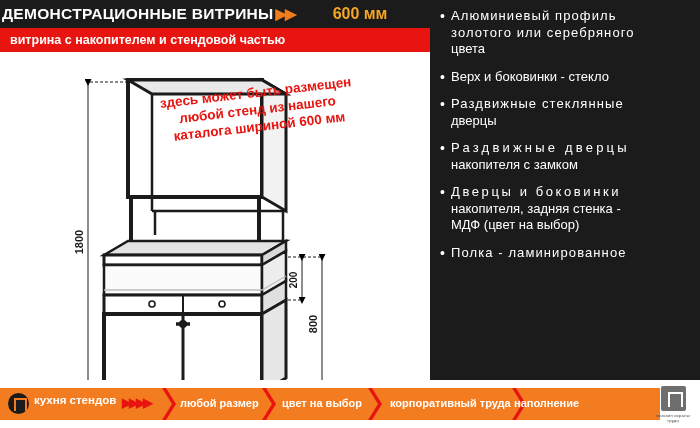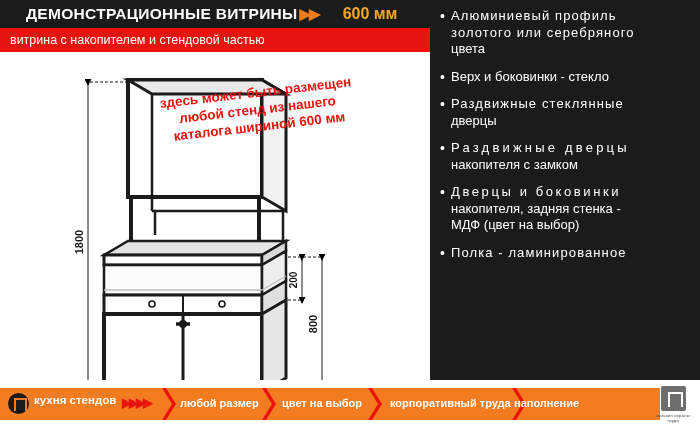--- a/index.html
+++ b/index.html
@@ -12,36 +12,36 @@
   }
   .page { position:relative; width:700px; height:428px; background:#fff; }
 
   
   .header {
     position:absolute; left:0; top:0; width:700px; height:28px;
     background:#1b1b1b; display:flex; align-items:center;
   }
   .header-title {
     color:#ffffff; font-size:15.5px; font-weight:bold;
-    letter-spacing:0.3px; padding-left:26px; white-space:nowrap;
+    letter-spacing:0.3px; padding-left:2px; white-space:nowrap;
   }
   .header-arrows {
     color:#f07d1b; font-size:15px; font-weight:bold; margin-left:2px; letter-spacing:-2px;
   }
   .header-size {
-    color:#f5a623; font-size:16px; font-weight:bold; margin-left:24px; white-space:nowrap;
+    color:#f5a623; font-size:16px; font-weight:bold; margin-left:38px; white-space:nowrap;
   }
 
   
   .subbar {
     position:absolute; left:0; top:28px; width:430px; height:24px;
     background:#e8140f; display:flex; align-items:center;
   }
   .subbar-text {
-    color:#ffffff; font-size:12.5px; font-weight:normal; padding-left:10px; white-space:nowrap;
+    color:#ffffff; font-size:12.5px; font-weight:bold; padding-left:10px; white-space:nowrap;
   }
 
   
   .rightpanel {
     position:absolute; left:430px; top:0; width:270px; height:380px;
     background:#1b1b1b; padding:8px 8px 0 10px;
   }
   .bullet-row { display:flex; margin-bottom:11px; }
   .bullet-dot {
     color:#ffffff; font-size:14px; line-height:15px; width:11px; flex:0 0 11px;

